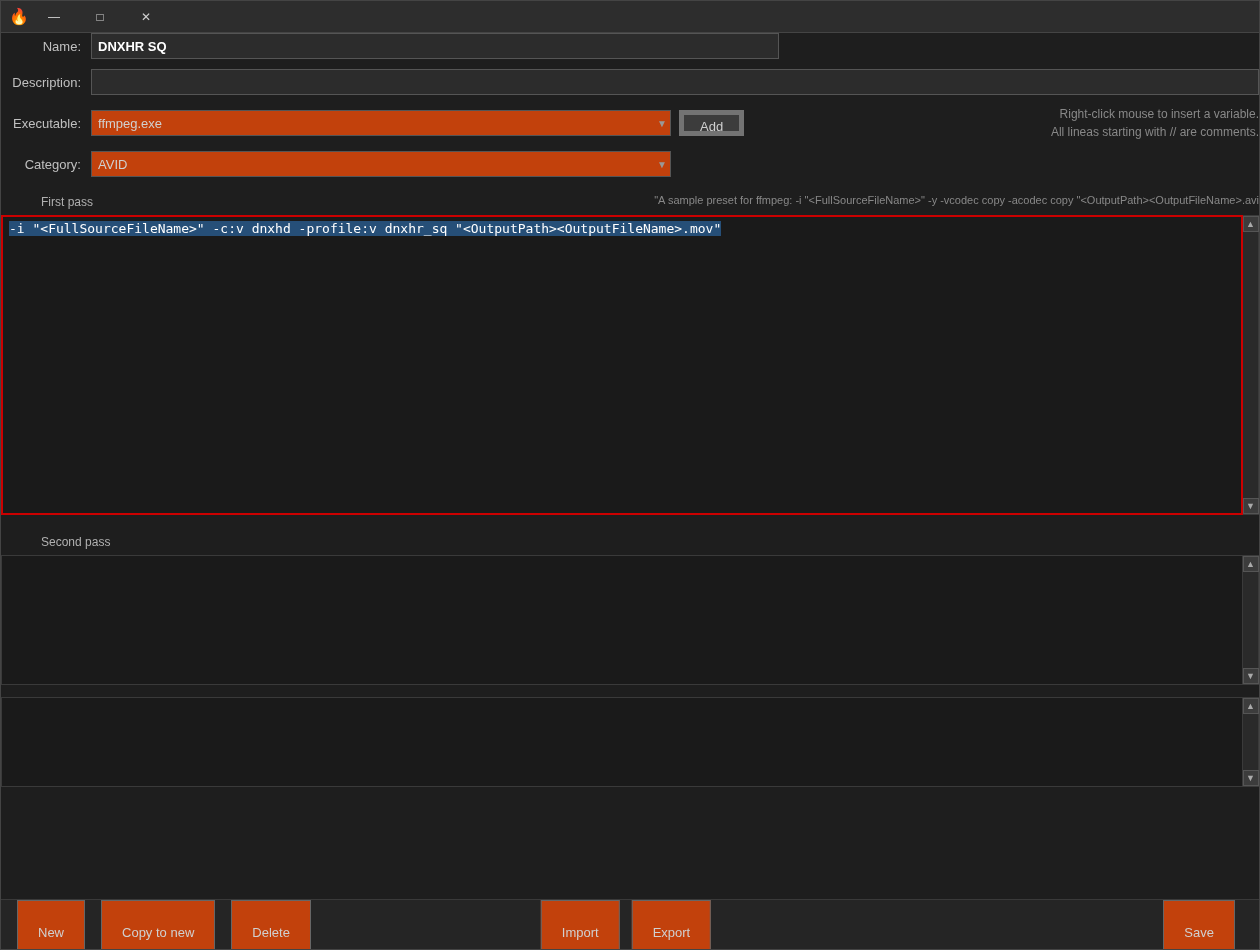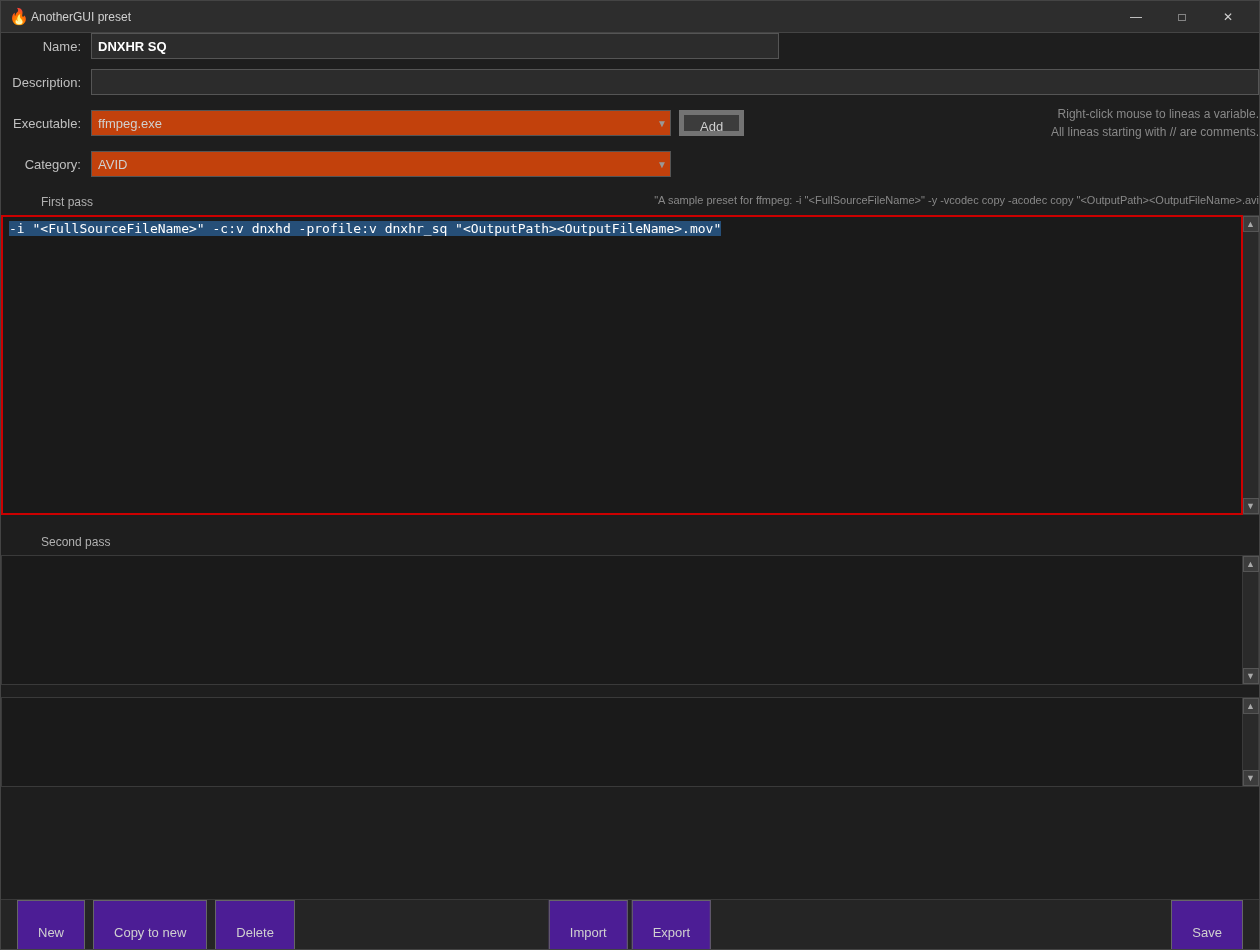--- a/index.html
+++ b/index.html
@@ -275,27 +275,28 @@
       height: 50px;
       background: #252525;
       border-top: 1px solid #3a3a3a;
       display: flex;
       align-items: center;
       padding: 0 16px;
       flex-shrink: 0;
     }
 
     .bottom-btn {
-      background: #4c1d95;
+      background: #c2410c;
       border: 1px solid #666;
       color: #d0d0d0;
       padding: 24px 20px;
       height: 34px;
       cursor: pointer;
       font-size: 13px;
+      margin-right: 8px;
     }
 
     .bottom-bar-inner {
       position: relative;
       width: 100%;
       display: flex;
       align-items: center;
     }
 
     .btn-group-left {
@@ -319,21 +320,20 @@
     .name-value {
       font-weight: bold;
       color: #ffffff;
     }
   </style>
 </head>
 <body>
 
 <div class="title-bar">
   <span class="title-bar-icon">🔥</span>
-  <span class="title-bar-title">AnotherGUI preset</span>
   <div class="title-bar-controls">
     <button class="title-btn">—</button>
     <button class="title-btn">□</button>
     <button class="title-btn close">✕</button>
   </div>
 </div>
 
 <div class="main-content">
 
   <div class="form-row">
@@ -351,21 +351,21 @@
     <div class="executable-row">
       <div class="select-wrapper executable-select-wrapper">
         <select class="form-select">
           <option>ffmpeg.exe</option>
         </select>
         <span class="select-arrow">▼</span>
       </div>
       <button class="add-btn">Add</button>
     </div>
     <div class="hint-text">
-      <div>Right-click mouse to lineas a variable.</div>
+      <div>Right-click mouse to insert a variable.</div>
       <div>All lineas starting with // are comments.</div>
     </div>
   </div>
 
   <div class="form-row">
     <span class="form-label">Category:</span>
     <div class="select-wrapper category-select-wrapper">
       <select class="form-select">
         <option>AVID</option>
       </select>

